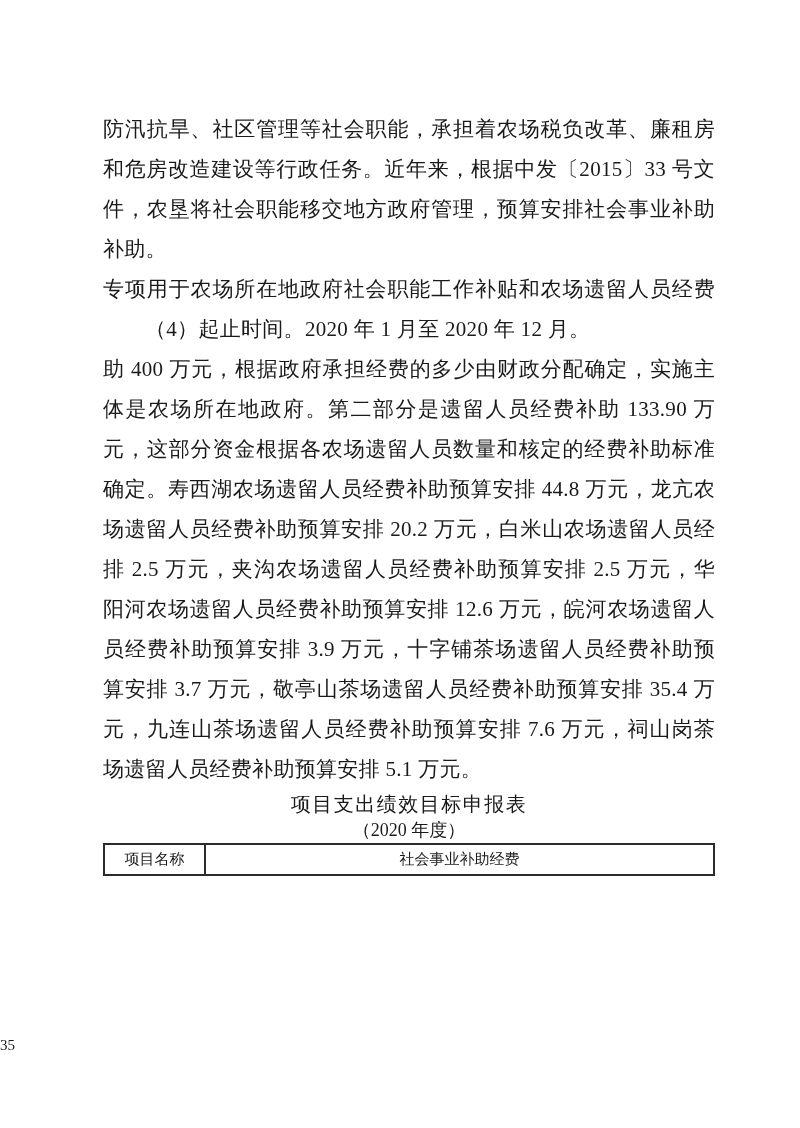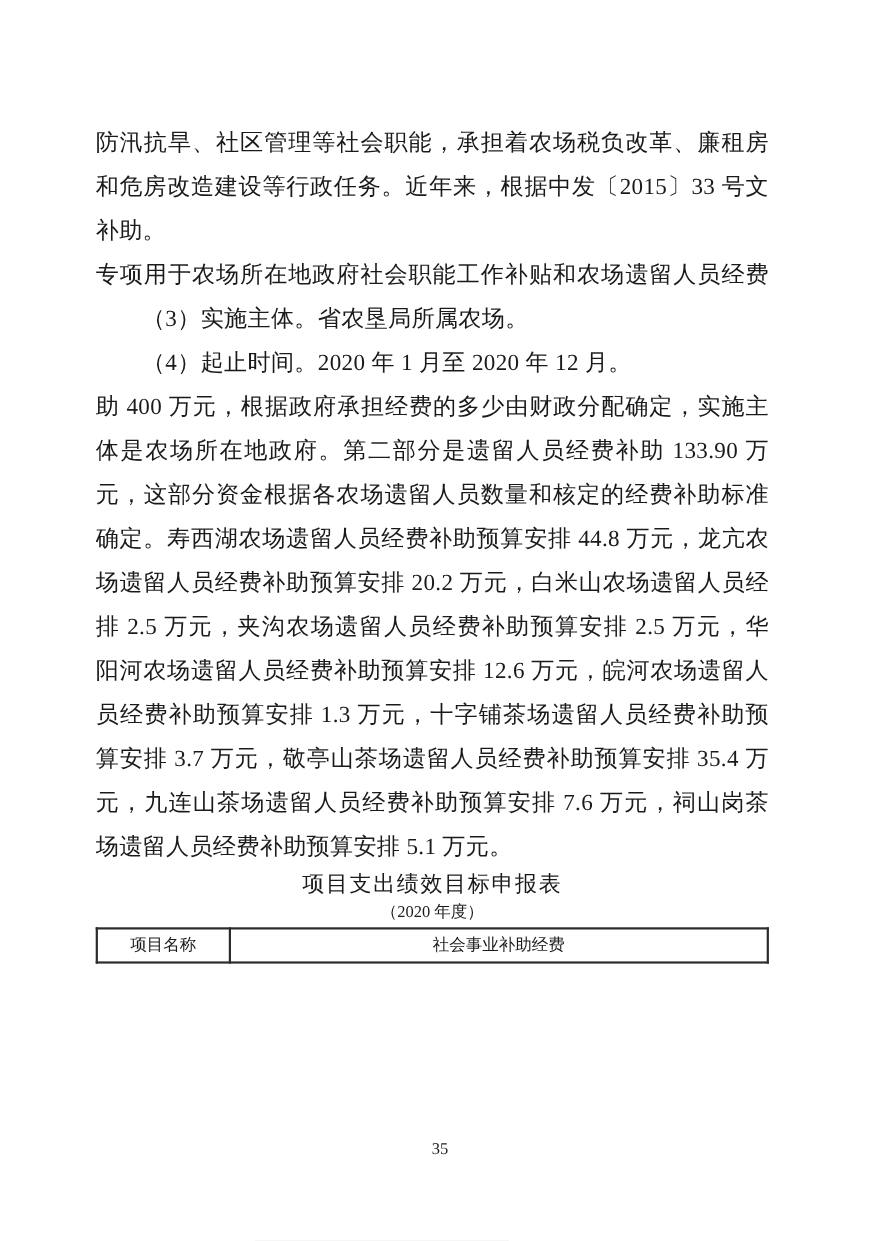--- a/index.html
+++ b/index.html
@@ -8,21 +8,21 @@
     width: 800px;
     height: 1128px;
     margin: 0 auto;
     background: #ffffff;
     color: #1a1a1a;
     font-family: "Liberation Serif", "DejaVu Serif", serif;
     overflow: hidden;
   }
   .content {
     position: absolute;
-    left: 87px;
+    left: 103px;
     top: 109px;
     width: 612px;
   }
   .para { margin: 0; padding: 0; }
   .ln {
     font-size: 21px;
     line-height: 40px;
     height: 40px;
     overflow: hidden;
     text-align: justify;
@@ -35,80 +35,77 @@
     margin: 2px 0 0 0;
     font-family: "Liberation Sans", "DejaVu Sans", sans-serif;
     font-weight: 400;
     font-size: 20px;
     line-height: 26px;
     text-align: center;
     letter-spacing: 1.5px;
   }
   .form-subtitle {
     margin: 3px 0 0 0;
-    font-size: 15px;
+    font-size: 18px;
     line-height: 20px;
     text-align: center;
   }
   table.form-table {
     margin-top: 3px;
     width: 612px;
     border-collapse: collapse;
     table-layout: fixed;
   }
   table.form-table td {
     border: 2px solid #2b2b2b;
     height: 29px;
-    padding: 0 20px;
+    padding: 0 10px;
     font-size: 15px;
     text-align: center;
     vertical-align: middle;
     overflow: hidden;
   }
   td.cell-label { width: 79px; }
   .page-number {
     position: absolute;
     top: 1036px;
     left: 0;
     width: 100%;
-    text-align: center;
     font-size: 15px;
     line-height: 18px;
   }
 </style>
 </head>
 <body>
 
 <div class="page">
   <div class="content">
 
     <div class="para">
       <div class="ln just">防汛抗旱、社区管理等社会职能，承担着农场税负改革、廉租房</div>
       <div class="ln just">和危房改造建设等行政任务。近年来，根据中发〔2015〕33 号文</div>
+      <div class="ln just">件，农垦将社会职能移交地方政府管理，预算安排社会事业补助</div>
       <div class="ln">补助。</div>
       <div class="ln just">专项用于农场所在地政府社会职能工作补贴和农场遗留人员经费</div>
     </div>
 
-    <div class="para">
-      <div class="ln indent">（3）实施主体。省农垦局所属农场。</div>
-    </div>
 
     <div class="para">
       <div class="ln indent">（4）起止时间。2020 年 1 月至 2020 年 12 月。</div>
     </div>
 
     <div class="para">
       <div class="ln just">助 400 万元，根据政府承担经费的多少由财政分配确定，实施主</div>
       <div class="ln just">体是农场所在地政府。第二部分是遗留人员经费补助 133.90 万</div>
       <div class="ln just">元，这部分资金根据各农场遗留人员数量和核定的经费补助标准</div>
       <div class="ln just">确定。寿西湖农场遗留人员经费补助预算安排 44.8 万元，龙亢农</div>
       <div class="ln just">场遗留人员经费补助预算安排 20.2 万元，白米山农场遗留人员经</div>
       <div class="ln just">排 2.5 万元，夹沟农场遗留人员经费补助预算安排 2.5 万元，华</div>
       <div class="ln just">阳河农场遗留人员经费补助预算安排 12.6 万元，皖河农场遗留人</div>
-      <div class="ln just">员经费补助预算安排 1.3 万元，十字铺茶场遗留人员经费补助预</div>
+      <div class="ln just">员经费补助预算安排 3.9 万元，十字铺茶场遗留人员经费补助预</div>
       <div class="ln just">算安排 3.7 万元，敬亭山茶场遗留人员经费补助预算安排 35.4 万</div>
       <div class="ln just">元，九连山茶场遗留人员经费补助预算安排 7.6 万元，祠山岗茶</div>
       <div class="ln">场遗留人员经费补助预算安排 5.1 万元。</div>
     </div>
 
 
     <div class="form-title">项目支出绩效目标申报表</div>
     <div class="form-subtitle">（2020 年度）</div>
 
     <table class="form-table">

